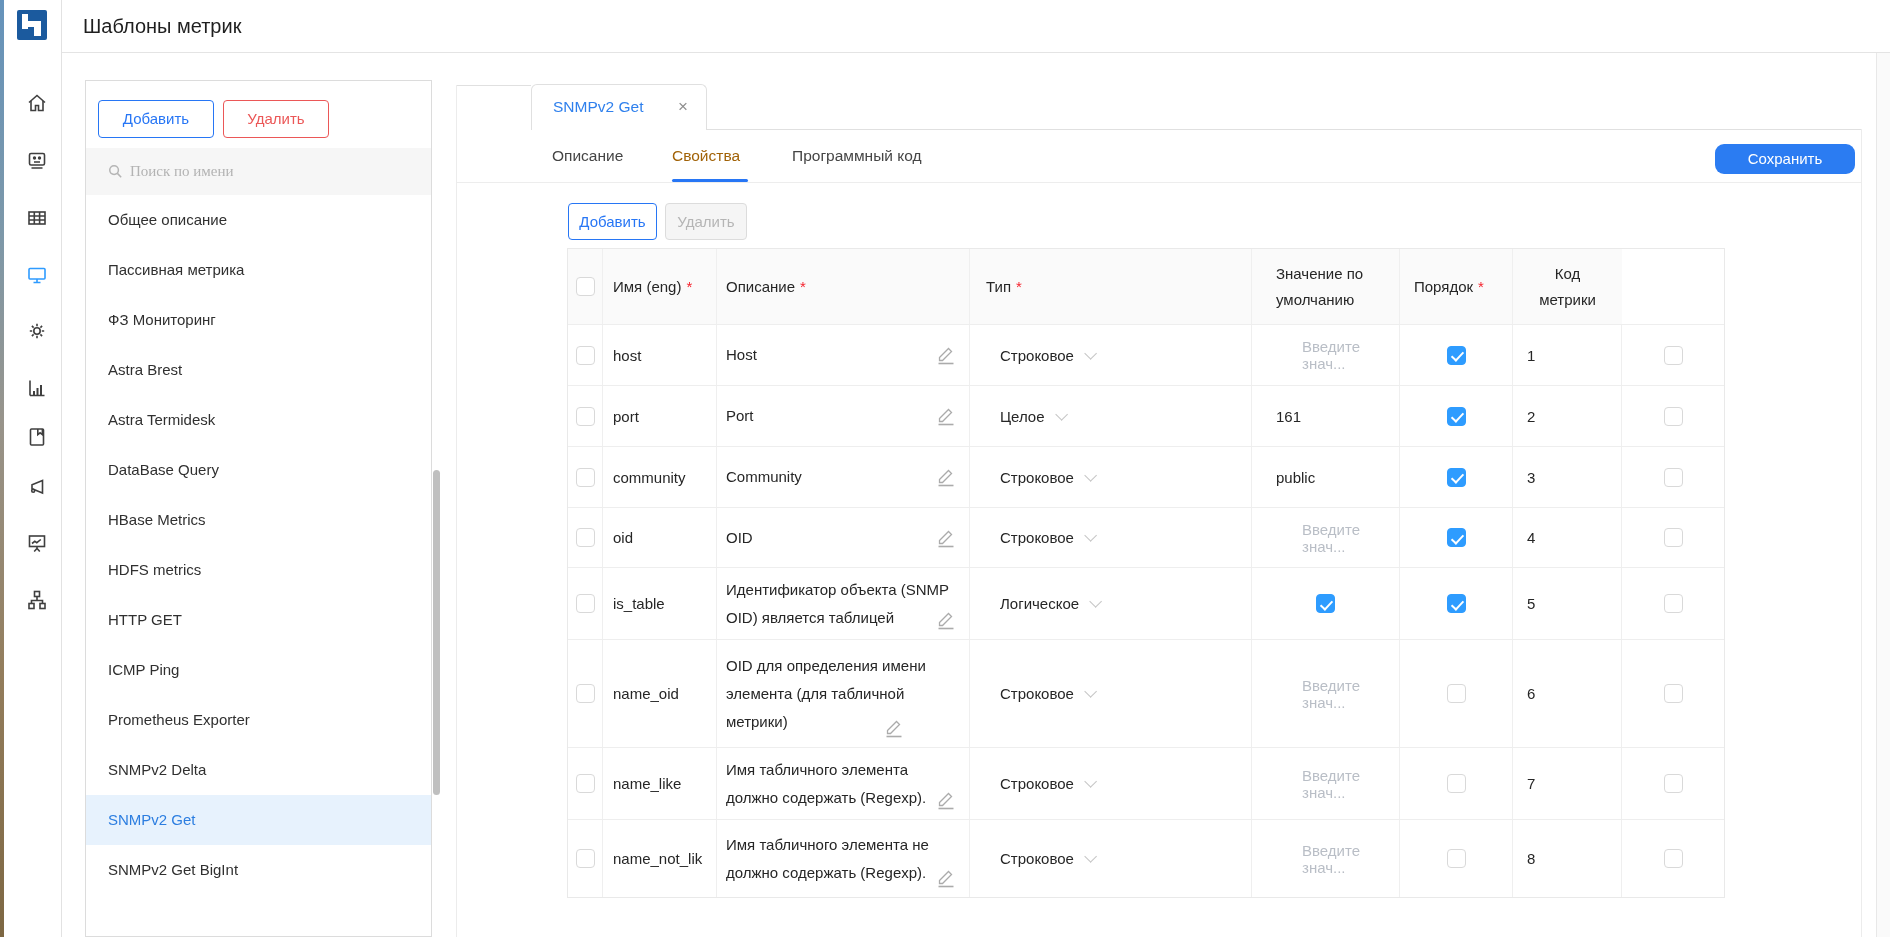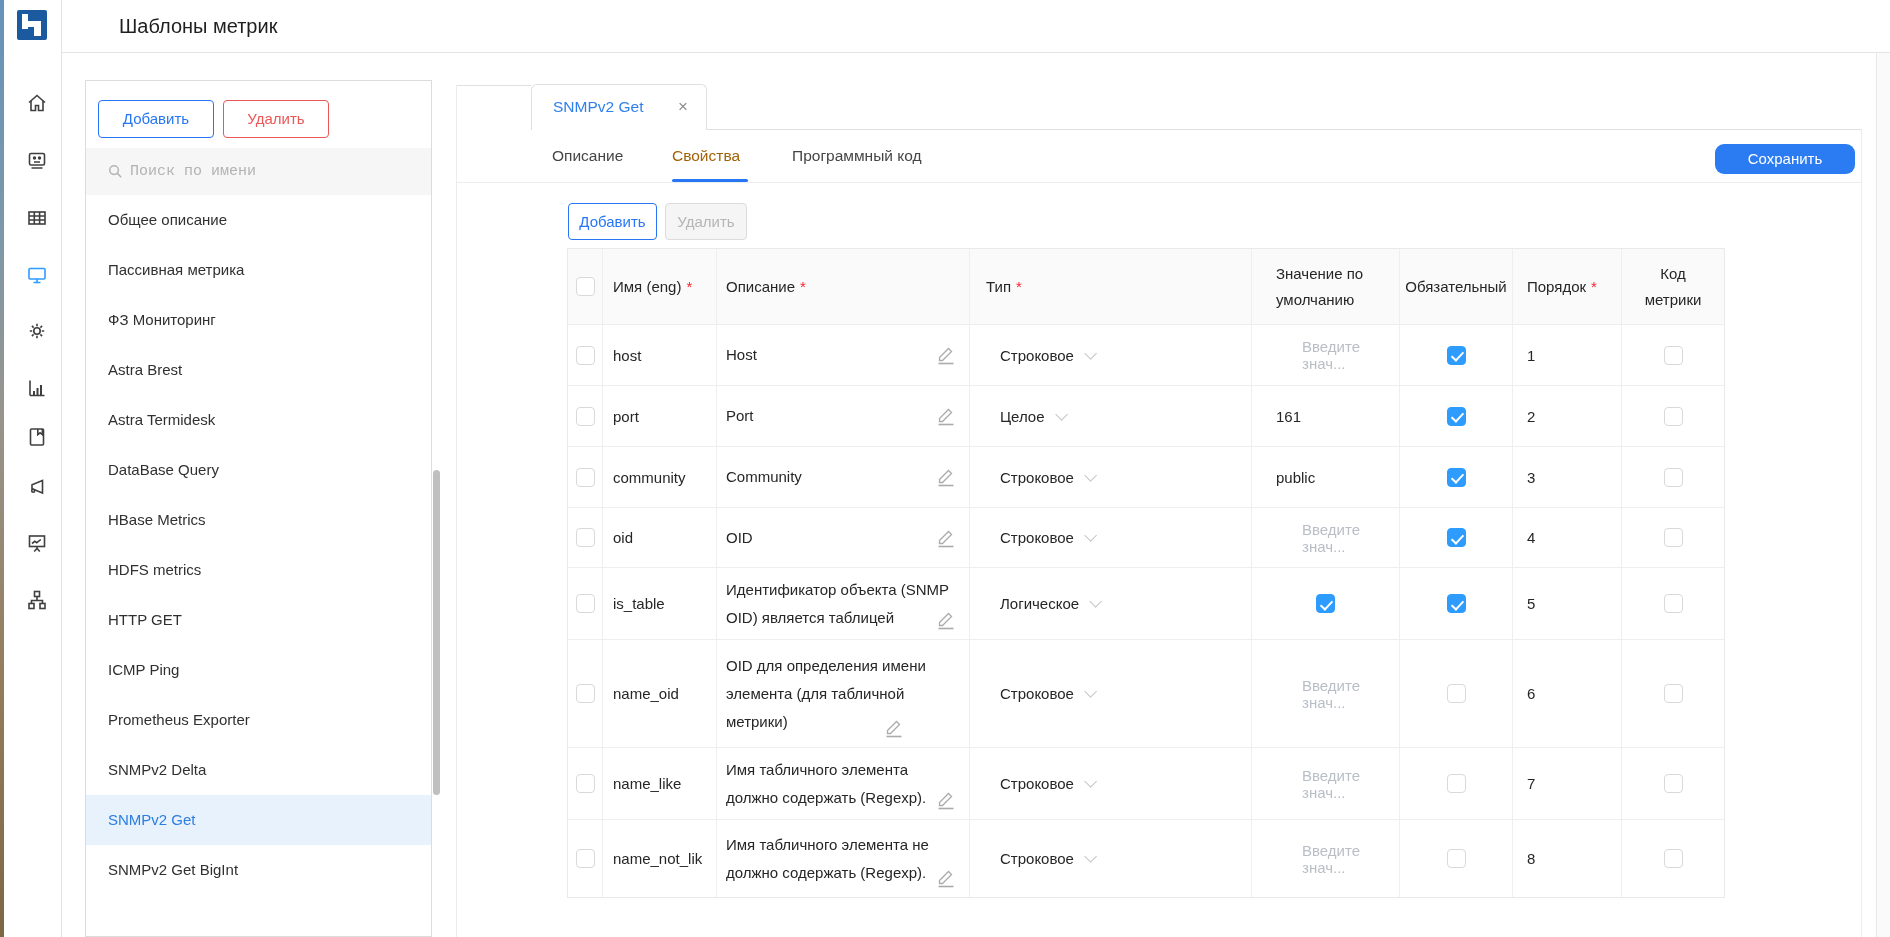--- a/index.html
+++ b/index.html
@@ -15,30 +15,30 @@
   .rail-icon svg { width:24px; height:24px; stroke:#3f3f3f; fill:none; stroke-width:1.6; }
   .rail-icon.active svg { stroke:#2e9bff; }
 
   
   .topbar { position:absolute; left:62px; top:0; width:1828px; height:53px; background:#fff; border-bottom:1px solid #e4e4e4; }
   .logo { position:absolute; left:17px; top:10px; width:30px; height:30px; background:#1b5a9e; border-radius:2px; }
   .logo span { position:absolute; background:#fff; }
   .logo .l1 { left:5px; top:4px; width:6px; height:15px; }
   .logo .l2 { left:17px; top:11px; width:7px; height:15px; }
   .logo .l3 { left:11px; top:11px; width:6px; height:6px; }
-  .page-title { position:absolute; left:83px; top:0; height:53px; line-height:52px; font-size:20px; font-weight:500; color:#1f1f1f;margin-left:36px; }
+  .page-title { position:absolute; left:83px; top:0; height:53px; line-height:52px; font-size:20px; font-weight:500; color:#1f1f1f; }
 
   
   .panel { position:absolute; left:85px; top:80px; width:347px; height:857px; border:1px solid #dcdcdc; background:#fff; overflow:hidden; }
   .btn { display:inline-block; border-radius:4px; font-size:15px; text-align:center; cursor:pointer; background:#fff; }
   .panel-add { position:absolute; left:12px; top:19px; width:116px; height:38px; line-height:36px; border:1px solid #2776f5; color:#2776f5; }
   .panel-del { position:absolute; left:137px; top:19px; width:106px; height:38px; line-height:36px; border:1px solid #eb5757; color:#eb5757; }
   .search-row { position:absolute; left:0; top:67px; width:345px; height:47px; background:#f6f6f6; }
   .search-row svg { position:absolute; left:21px; top:15px; width:17px; height:17px; stroke:#b5b5b5; fill:none; stroke-width:1.6; }
-  .search-input { position:absolute; left:44px; top:0; width:290px; height:47px; border:none; outline:none; background:transparent; font-size:15px; color:#4d7c0f; font-family:Liberation Mono, monospace; }
+  .search-input { position:absolute; left:44px; top:0; width:290px; height:47px; border:none; outline:none; background:transparent; font-size:15px; color:#4d7c0f; font-family:Liberation Serif, serif; }
   .search-input::placeholder { color:#b3b3b3; opacity:1; }
   .tpl-list { position:absolute; left:0; top:114px; width:345px; }
   .tpl-item { height:50px; line-height:50px; padding-left:22px; font-size:15px; color:#303030; cursor:pointer; white-space:nowrap; }
   .tpl-item.selected { background:#e7f2fd; color:#2b7de0; }
   .panel-scroll { position:absolute; left:433px; top:470px; width:7px; height:325px; background:#bfbfbf; border-radius:4px; }
 
   
   .card-topline   { position:absolute; left:456px; top:85px;  width:75px;  height:1px; background:#e0e0e0; }
   .card-leftline  { position:absolute; left:456px; top:85px;  width:1px;   height:852px; background:#ececec; }
   .card-rightline { position:absolute; left:1861px; top:129px; width:1px;  height:808px; background:#ececec; }
@@ -228,23 +228,20 @@
           <span>Описание</span>
           <span class="star">*</span>
         </div>
       <div class="td c-type">
           <span>Тип</span>
           <span class="star">*</span>
         </div>
       <div class="td c-def">
           <span>Значение по умолчанию</span>
         </div>
-      <div class="td c-center">
-          <span>Обязательный</span>
-        </div>
       <div class="td c-ord">
           <span>Порядок</span>
           <span class="star">*</span>
         </div>
       <div class="td c-code">
           <span>Код метрики</span>
         </div>
     </div>
 
     <div class="trow r-h61">

